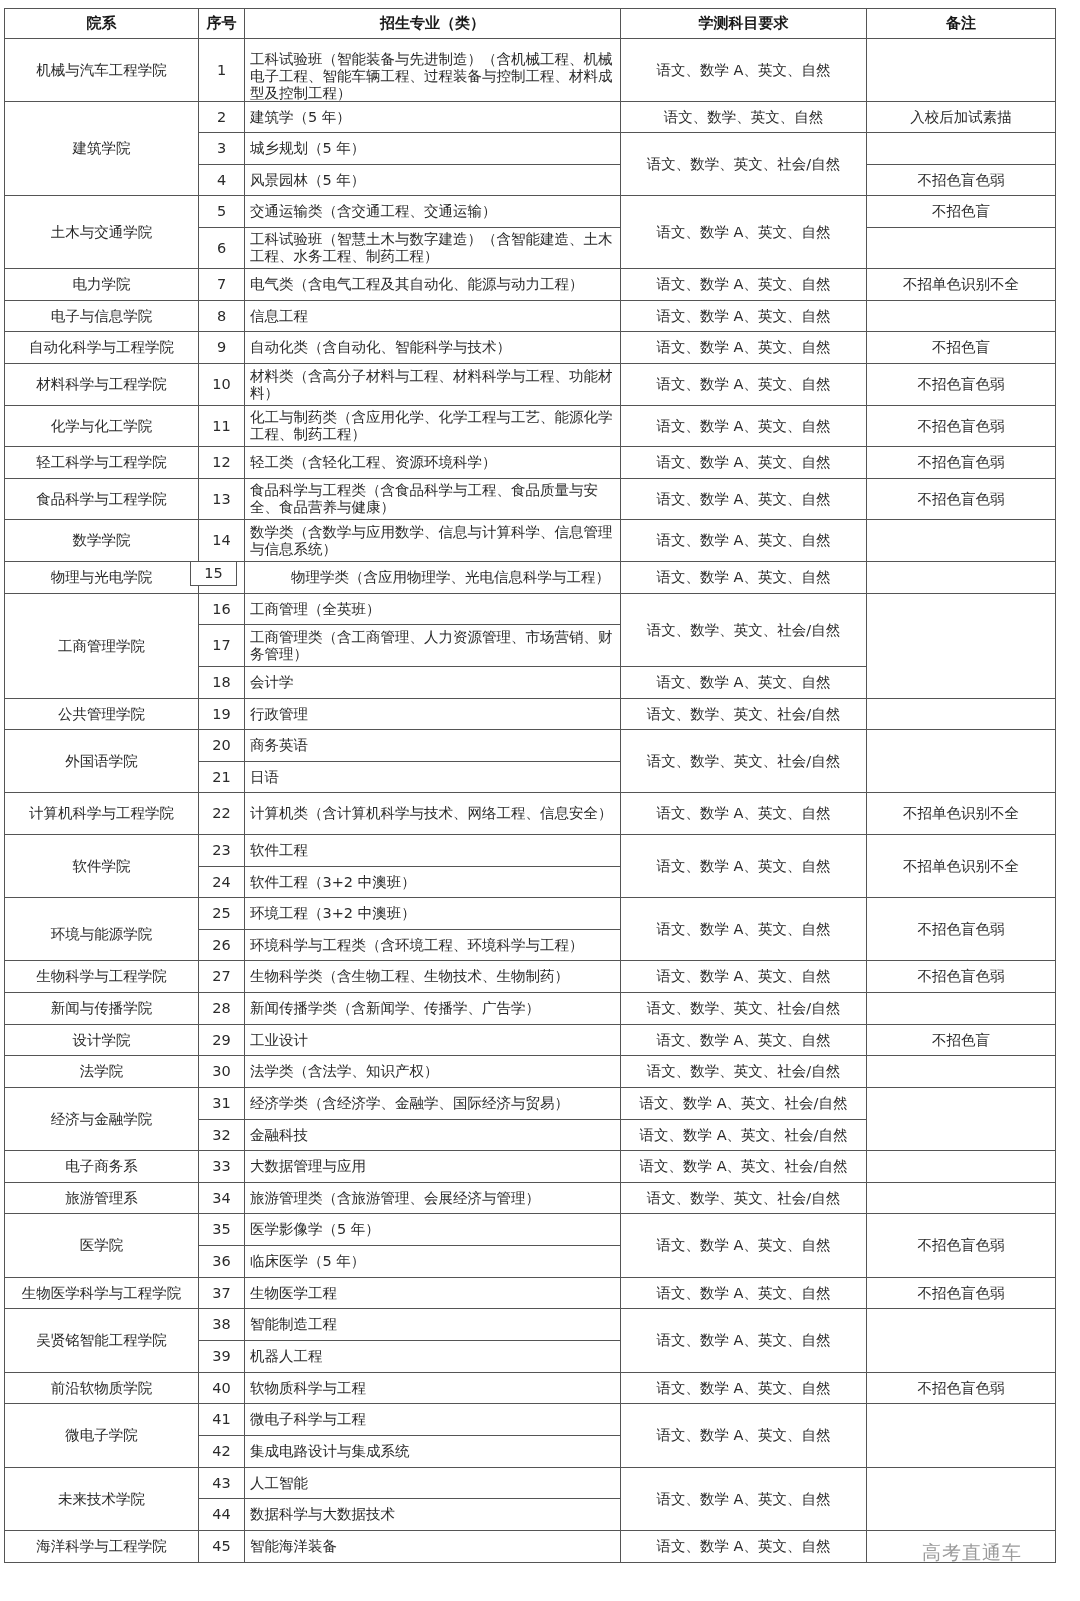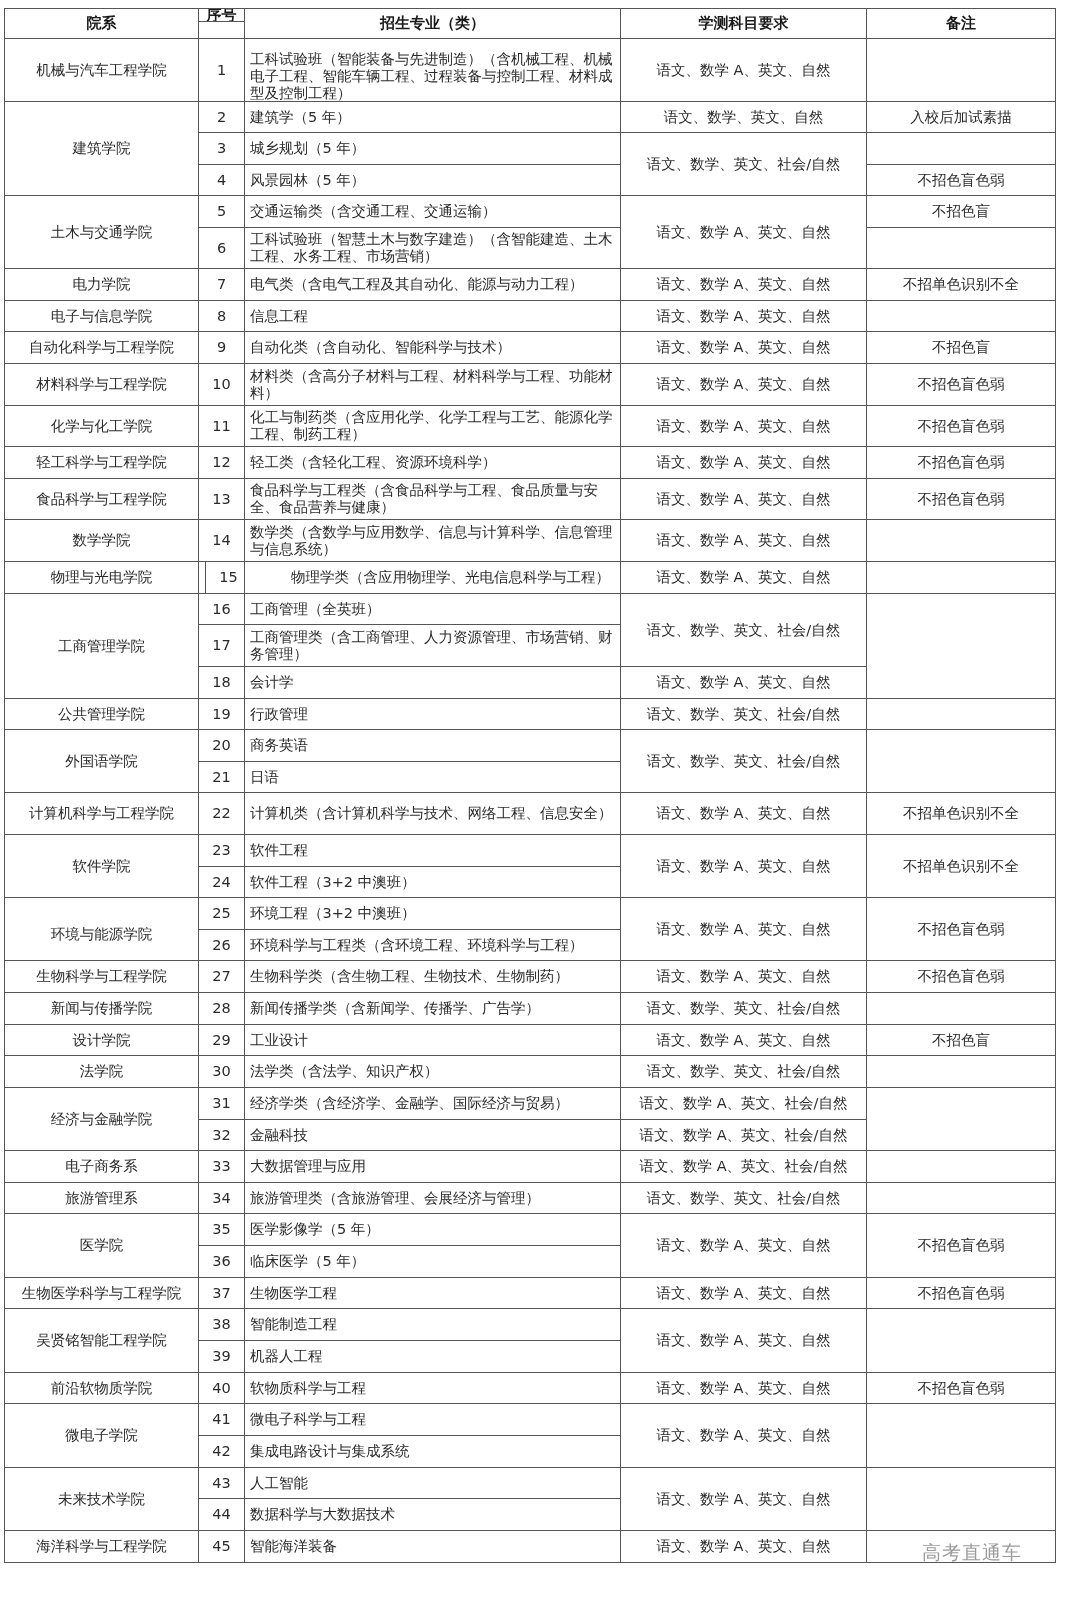--- a/index.html
+++ b/index.html
@@ -15,21 +15,21 @@
   .watermark { position:absolute; left:922px; top:1540px; font-size:19px; color:#9a9a9a;
                letter-spacing:1px; pointer-events:none; }
 </style>
 </head>
 <body>
 
 <div id="grid">
     <div class="cell head" style="left: 4px; width: 195px; top: 8px; height: 31px;">
       <span>院系</span>
     </div>
-    <div class="cell head" style="left: 198px; width: 47px; top: 8px; height: 14px;">
+    <div class="cell head" style="left: 198px; width: 47px; top: 8px; height: 31px;">
       <span>序号</span>
     </div>
     <div class="cell head" style="left: 244px; width: 377px; top: 8px; height: 31px;">
       <span>招生专业（类）</span>
     </div>
     <div class="cell head" style="left: 620px; width: 247px; top: 8px; height: 31px;">
       <span>学测科目要求</span>
     </div>
     <div class="cell head" style="left: 866px; width: 190px; top: 8px; height: 31px;">
       <span>备注</span>
@@ -157,21 +157,21 @@
     <div class="cell center" style="left: 198px; width: 47px; top: 195px; height: 33px;">
       <span>5</span>
     </div>
     <div class="cell major" style="left: 244px; width: 377px; top: 195px; height: 33px;">
       <span>交通运输类（含交通工程、交通运输）</span>
     </div>
     <div class="cell center" style="left: 198px; width: 47px; top: 227px; height: 42px;">
       <span>6</span>
     </div>
     <div class="cell major" style="left: 244px; width: 377px; top: 227px; height: 42px;">
-      <span>工科试验班（智慧土木与数字建造）（含智能建造、土木工程、水务工程、市场营销）</span>
+      <span>工科试验班（智慧土木与数字建造）（含智能建造、土木工程、水务工程、制药工程）</span>
     </div>
     <div class="cell center" style="left: 198px; width: 47px; top: 268px; height: 33px;">
       <span>7</span>
     </div>
     <div class="cell major" style="left: 244px; width: 377px; top: 268px; height: 33px;">
       <span>电气类（含电气工程及其自动化、能源与动力工程）</span>
     </div>
     <div class="cell center" style="left: 198px; width: 47px; top: 300px; height: 32px;">
       <span>8</span>
     </div>
@@ -207,21 +207,21 @@
     </div>
     <div class="cell major" style="left: 244px; width: 377px; top: 478px; height: 42px;">
       <span>食品科学与工程类（含食品科学与工程、食品质量与安全、食品营养与健康）</span>
     </div>
     <div class="cell center" style="left: 198px; width: 47px; top: 519px; height: 43px;">
       <span>14</span>
     </div>
     <div class="cell major" style="left: 244px; width: 377px; top: 519px; height: 43px;">
       <span>数学类（含数学与应用数学、信息与计算科学、信息管理与信息系统）</span>
     </div>
-    <div class="cell center" style="left: 205px; width: 47px; top: 561px; height: 33px;">
+    <div class="cell center" style="left: 190px; width: 47px; top: 561px; height: 25px;">
       <span>15</span>
     </div>
     <div class="cell major" style="left: 244px; width: 377px; top: 561px; height: 33px; padding-left: 46px;">
       <span>物理学类（含应用物理学、光电信息科学与工程）</span>
     </div>
     <div class="cell center" style="left: 198px; width: 47px; top: 593px; height: 32px;">
       <span>16</span>
     </div>
     <div class="cell major" style="left: 244px; width: 377px; top: 593px; height: 32px;">
       <span>工商管理（全英班）</span>

